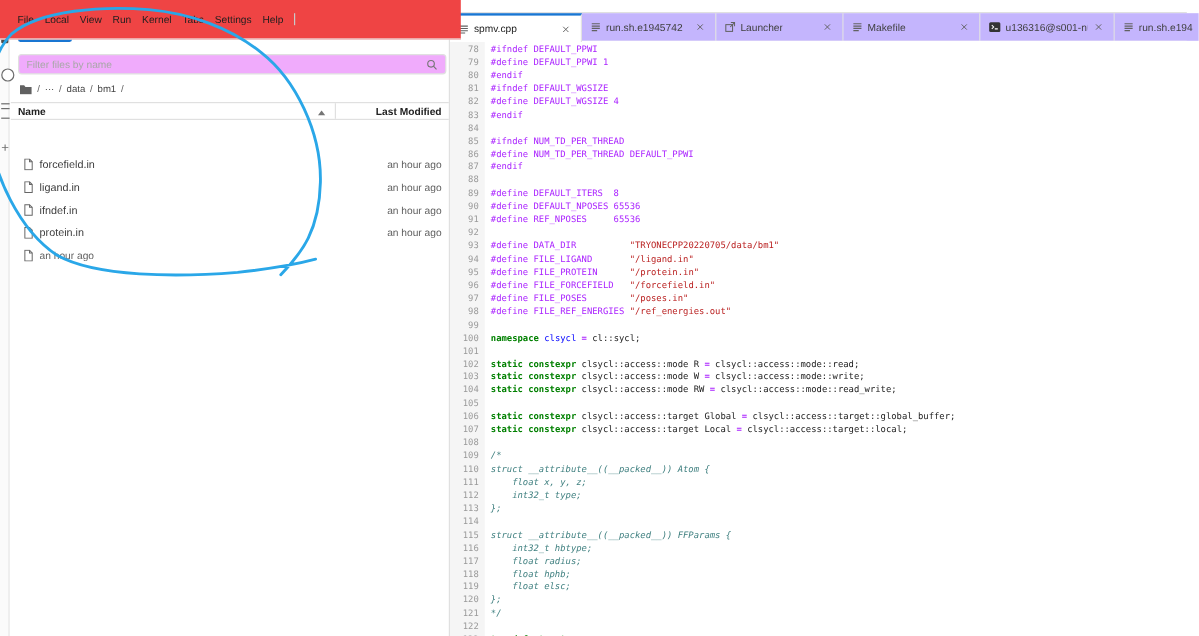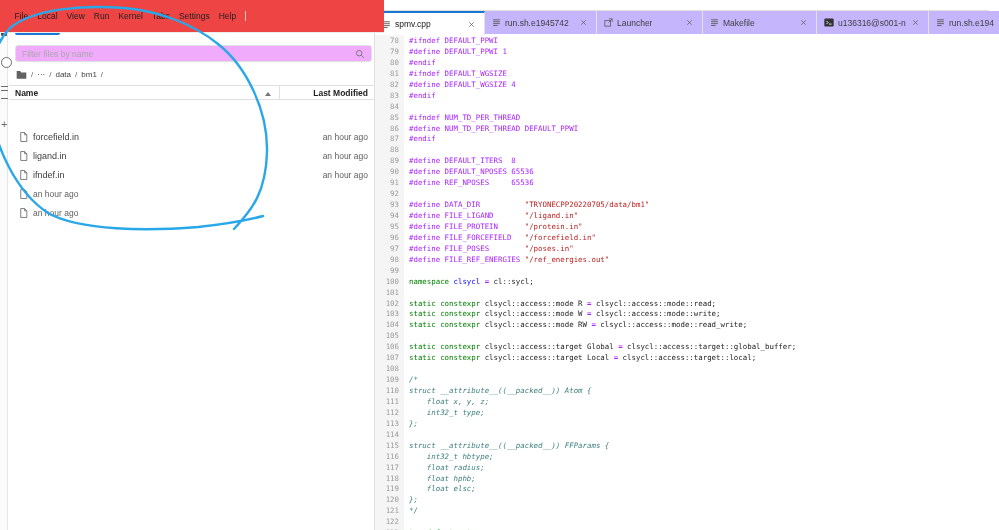--- a/index.html
+++ b/index.html
@@ -66,21 +66,21 @@
   .tab.active{background:#fff;border-top:2px solid #1976d2;height:24px;color:#1a1a1a;z-index:1;}
 
   .editor{position:absolute;left:0;top:23px;right:0;bottom:0;overflow:hidden;background:#fff;cursor:text;}
   .gutter-bg{position:absolute;left:0;top:0;width:29px;height:100%;background:#f5f5f5;}
   .codelines{position:absolute;left:0;top:2px;right:0;font-family:"DejaVu Sans Mono",monospace;
              font-size:7.4px;line-height:10.95px;white-space:pre;}
   .cl{height:10.95px;position:relative;}
   .ln{position:absolute;left:0;top:0;width:24px;text-align:right;color:#9a9a9a;}
   .ct{position:absolute;left:34px;top:0;color:#1a1a1a;}
   .tok-meta{color:#AA22FF;}
-  .tok-kw{color:#008000;font-weight:normal;}
+  .tok-kw{color:#008000;font-weight:bold;}
   .tok-str{color:#BA2121;}
   .tok-cmt{color:#408080;font-style:italic;}
   .tok-def{color:#0000FF;}
   .tok-op{color:#AA22FF;font-weight:bold;}
   .tok-plain{color:#1a1a1a;}
 
   
   .annotation{position:absolute;left:0;top:0;width:999px;height:530px;z-index:9;pointer-events:none;}
 </style>
 </head>
@@ -205,20 +205,21 @@
           <span class="fname">ifndef.in</span>
           <span class="ftime">an hour ago</span>
         </div>
         <div class="fb-row">
           <span class="ficon">
             <svg width="9" height="10" viewBox="0 0 16 18">
               <path d="M3 1h7l4 4v12H3z" fill="none" stroke="#666" stroke-width="1.5"></path>
               <path d="M10 1v4h4" fill="none" stroke="#666" stroke-width="1.5"></path>
             </svg>
           </span>
+          <span class="fname">protein.in</span>
           <span class="ftime">an hour ago</span>
         </div>
         <div class="fb-row">
           <span class="ficon">
             <svg width="9" height="10" viewBox="0 0 16 18">
               <path d="M3 1h7l4 4v12H3z" fill="none" stroke="#666" stroke-width="1.5"></path>
               <path d="M10 1v4h4" fill="none" stroke="#666" stroke-width="1.5"></path>
             </svg>
           </span>
           <span class="ftime">an hour ago</span>

